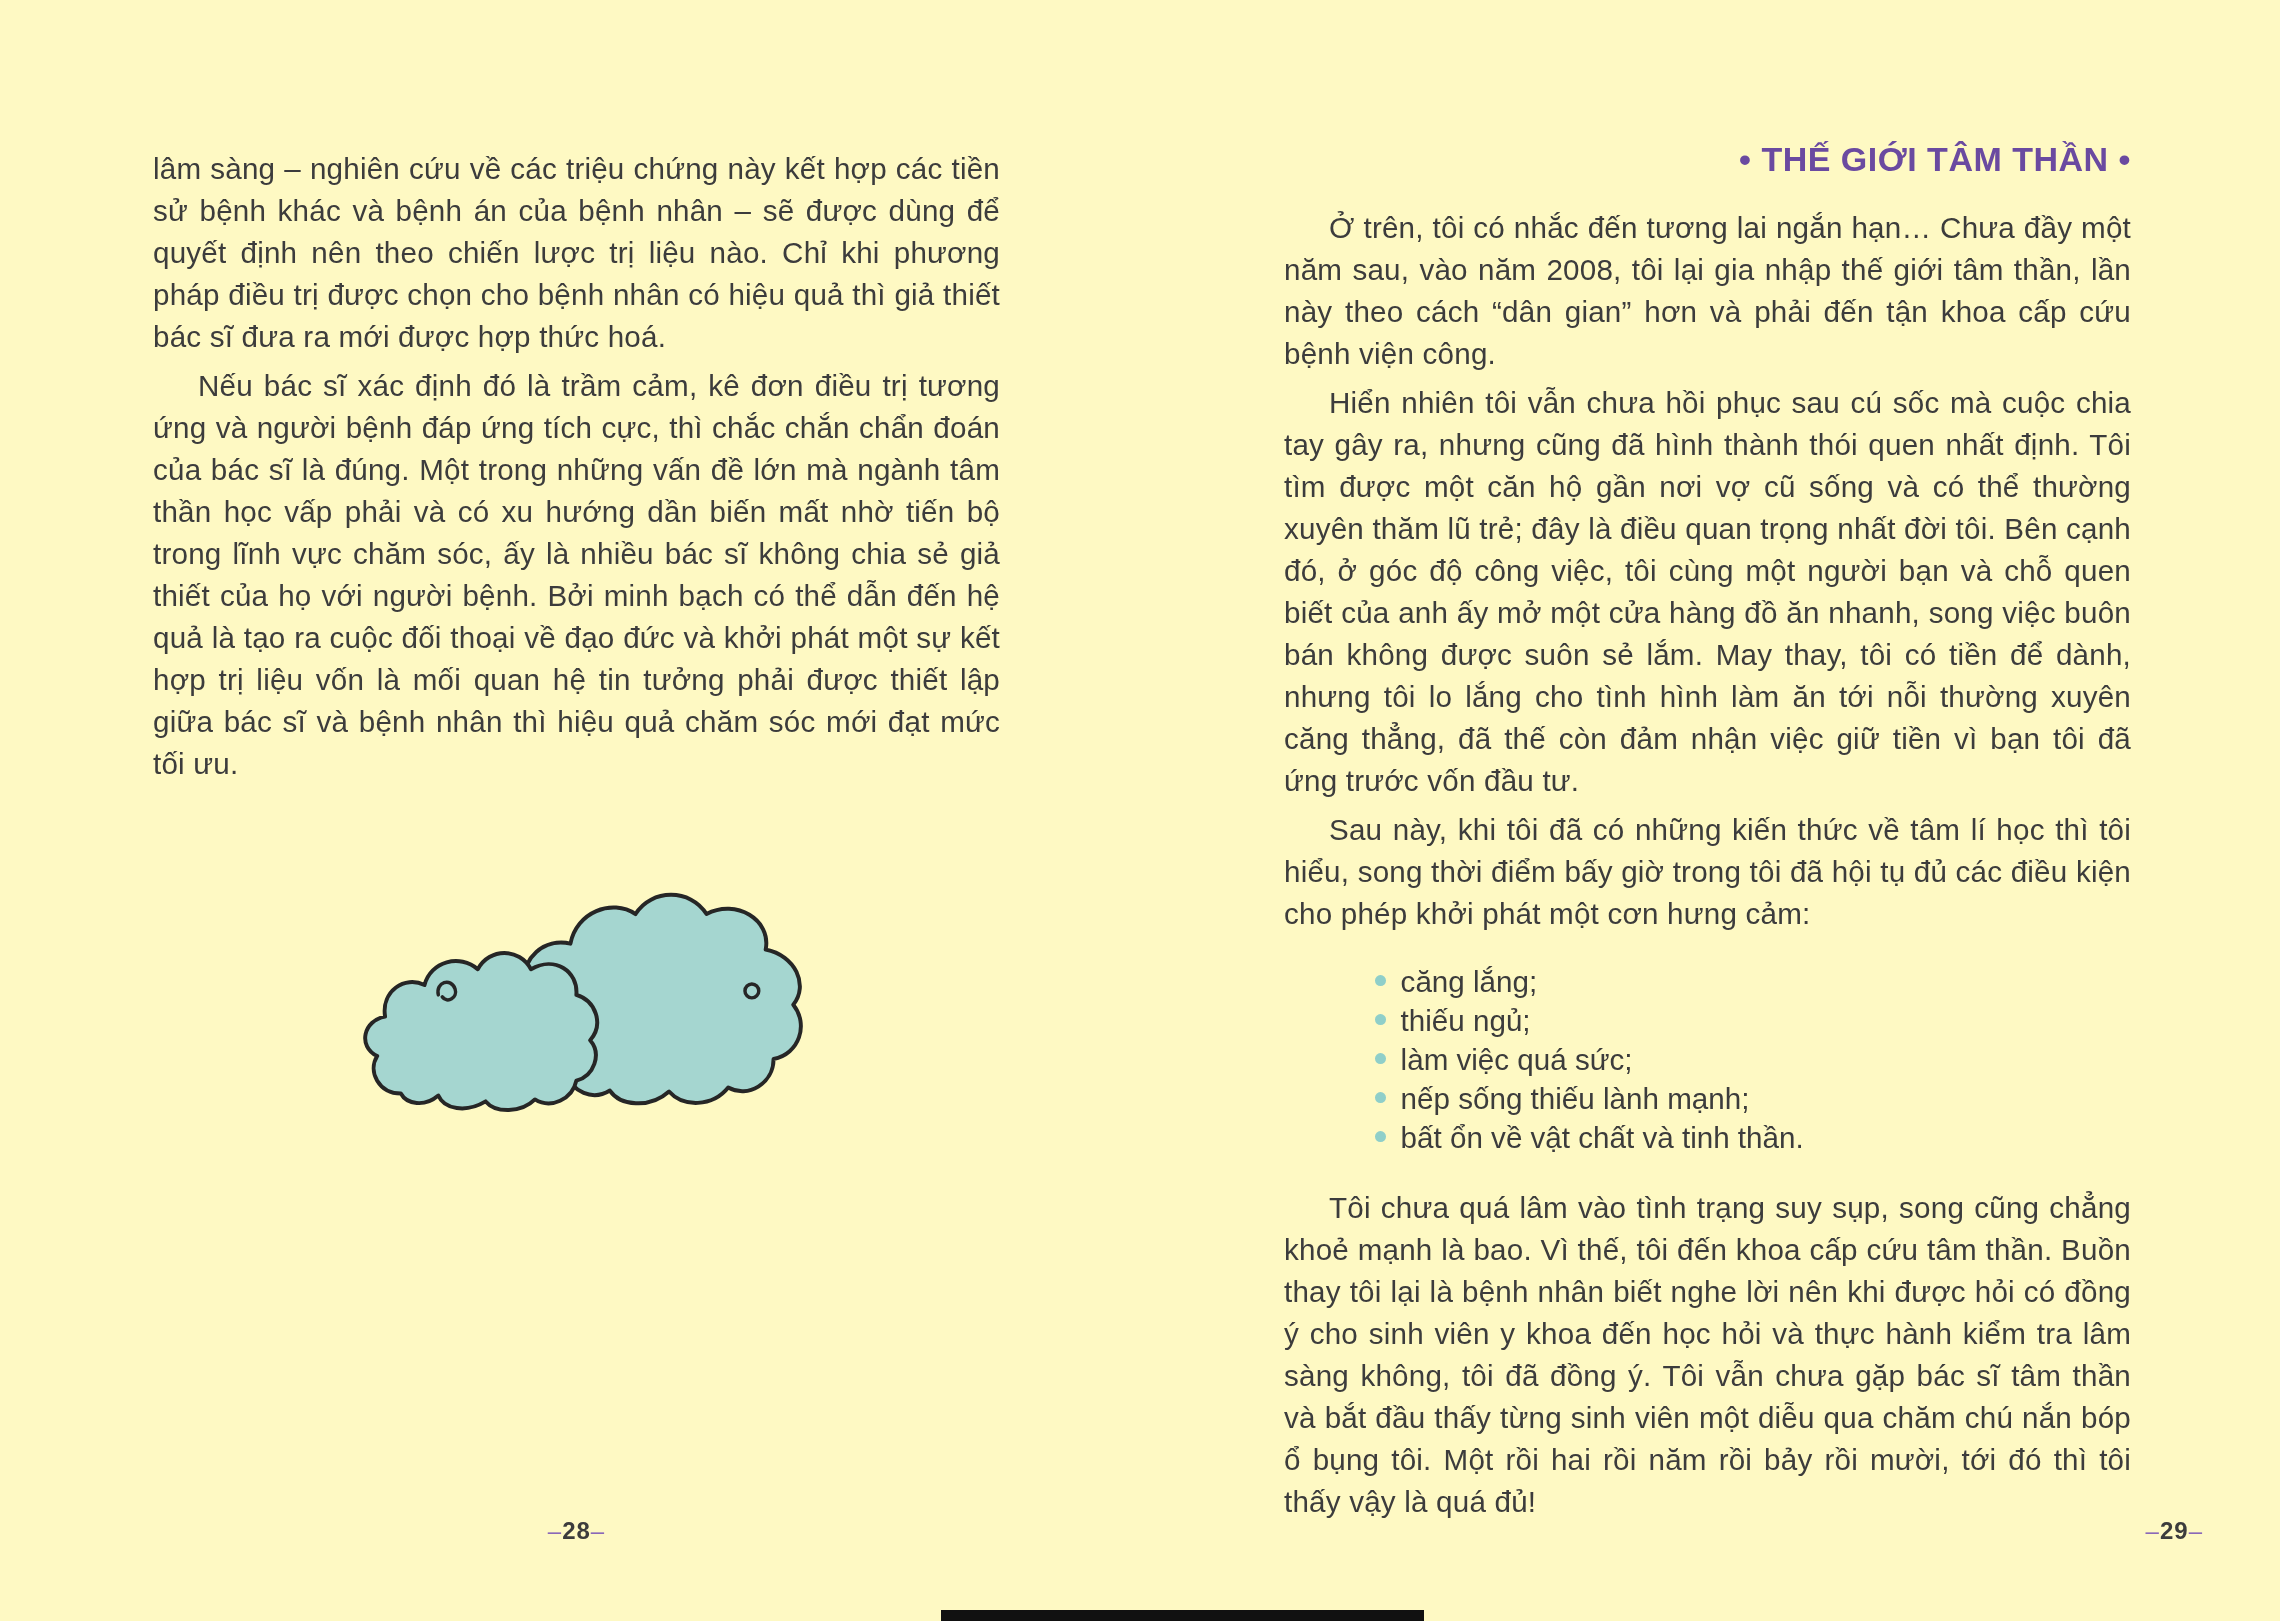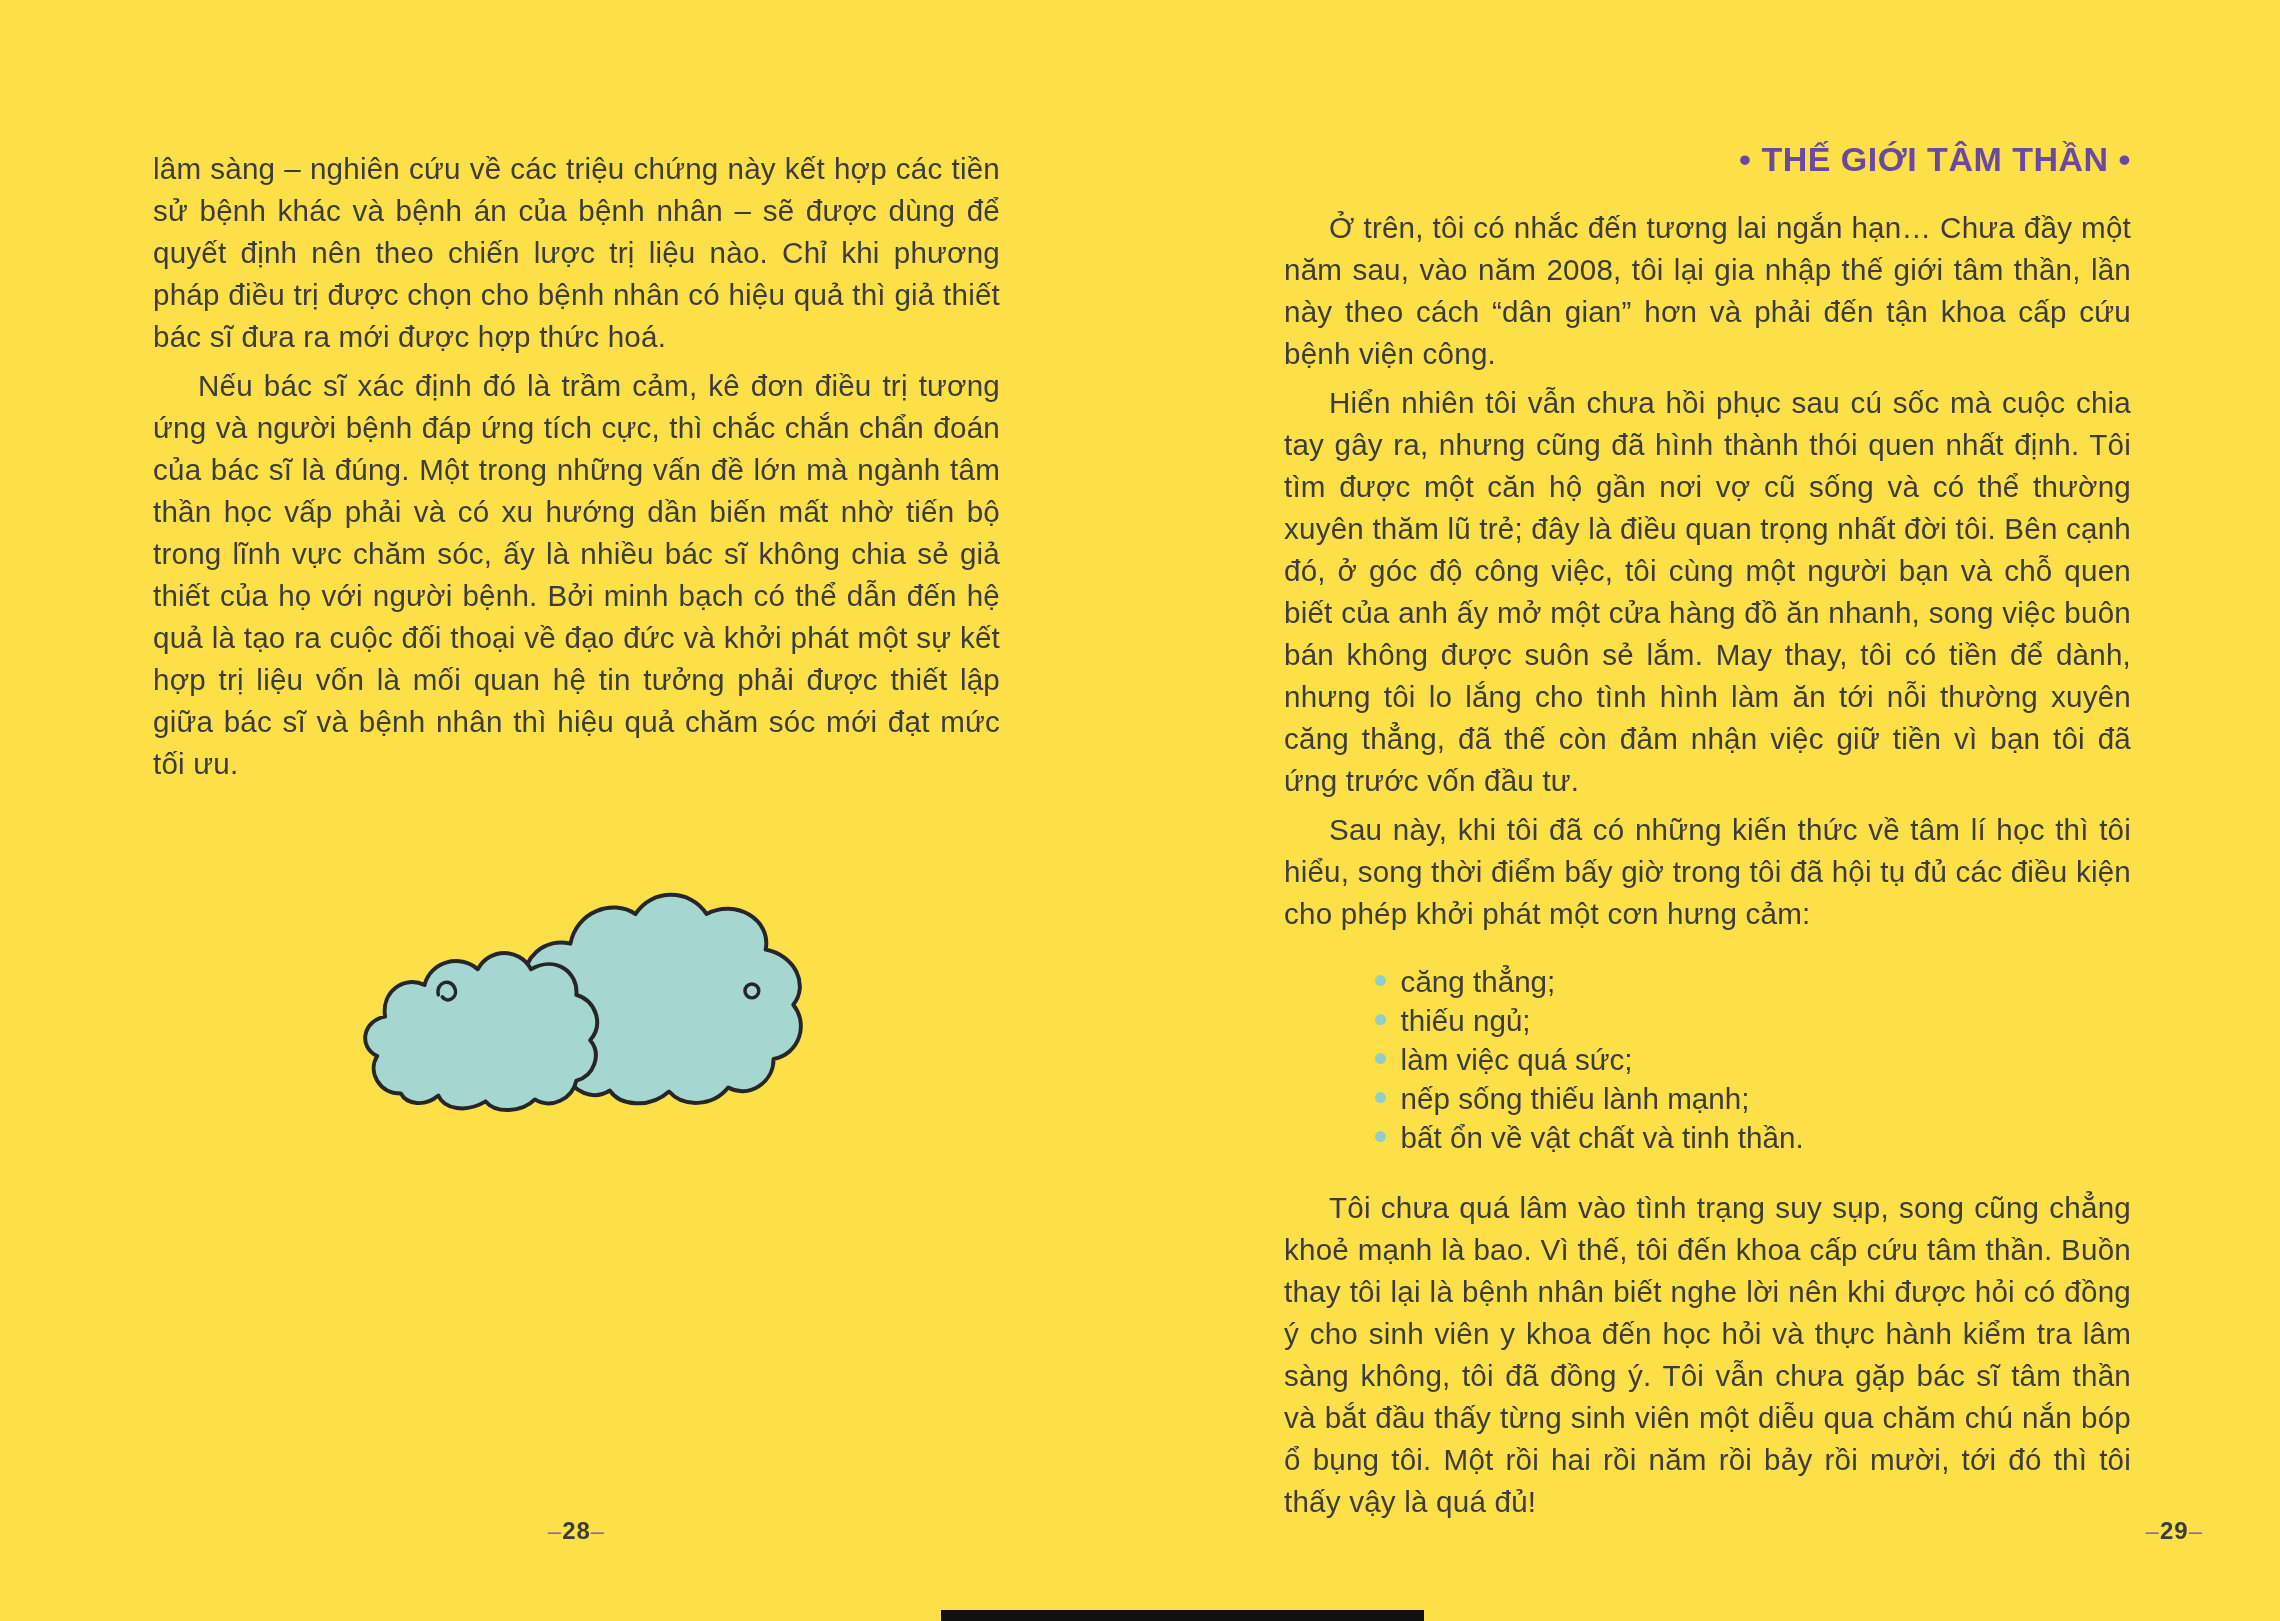--- a/index.html
+++ b/index.html
@@ -1,19 +1,19 @@
 <!DOCTYPE html>
 <html lang="vi"><head>
 <meta charset="utf-8">
 <style>
   html,body{margin:0;padding:0;background:#ffffff;}
   .spread{
     position:relative;
     width:2280px;height:1621px;
-    background:#fde047;
+    background:#fef9c3;
     font-family:"Liberation Sans","DejaVu Sans",sans-serif;
     color:#3c3c3c;
     overflow:hidden;
   }
   .page-col{
     position:absolute;
     width:847px;
     top:148px;
   }
   .left-col{left:153px;}
@@ -128,21 +128,21 @@
   <div class="page-col right-col">
     <h2 class="section-heading">• THẾ GIỚI TÂM THẦN •</h2>
 
     <p class="body-text indent">Ở trên, tôi có nhắc đến tương lai ngắn hạn… Chưa đầy một năm sau, vào năm 2008, tôi lại gia nhập thế giới tâm thần, lần này theo cách “dân gian” hơn và phải đến tận khoa cấp cứu bệnh viện công.</p>
     <p class="body-text indent">Hiển nhiên tôi vẫn chưa hồi phục sau cú sốc mà cuộc chia tay gây ra, nhưng cũng đã hình thành thói quen nhất định. Tôi tìm được một căn hộ gần nơi vợ cũ sống và có thể thường xuyên thăm lũ trẻ; đây là điều quan trọng nhất đời tôi. Bên cạnh đó, ở góc độ công việc, tôi cùng một người bạn và chỗ quen biết của anh ấy mở một cửa hàng đồ ăn nhanh, song việc buôn bán không được suôn sẻ lắm. May thay, tôi có tiền để dành, nhưng tôi lo lắng cho tình hình làm ăn tới nỗi thường xuyên căng thẳng, đã thế còn đảm nhận việc giữ tiền vì bạn tôi đã ứng trước vốn đầu tư.</p>
     <p class="body-text indent">Sau này, khi tôi đã có những kiến thức về tâm lí học thì tôi hiểu, song thời điểm bấy giờ trong tôi đã hội tụ đủ các điều kiện cho phép khởi phát một cơn hưng cảm:</p>
 
     <ul class="bullet-list">
       <li>
         <span class="dot"></span>
-        <span>căng thẳng;</span>
+        <span>căng lắng;</span>
       </li>
       <li>
         <span class="dot"></span>
         <span>thiếu ngủ;</span>
       </li>
       <li>
         <span class="dot"></span>
         <span>làm việc quá sức;</span>
       </li>
       <li>

